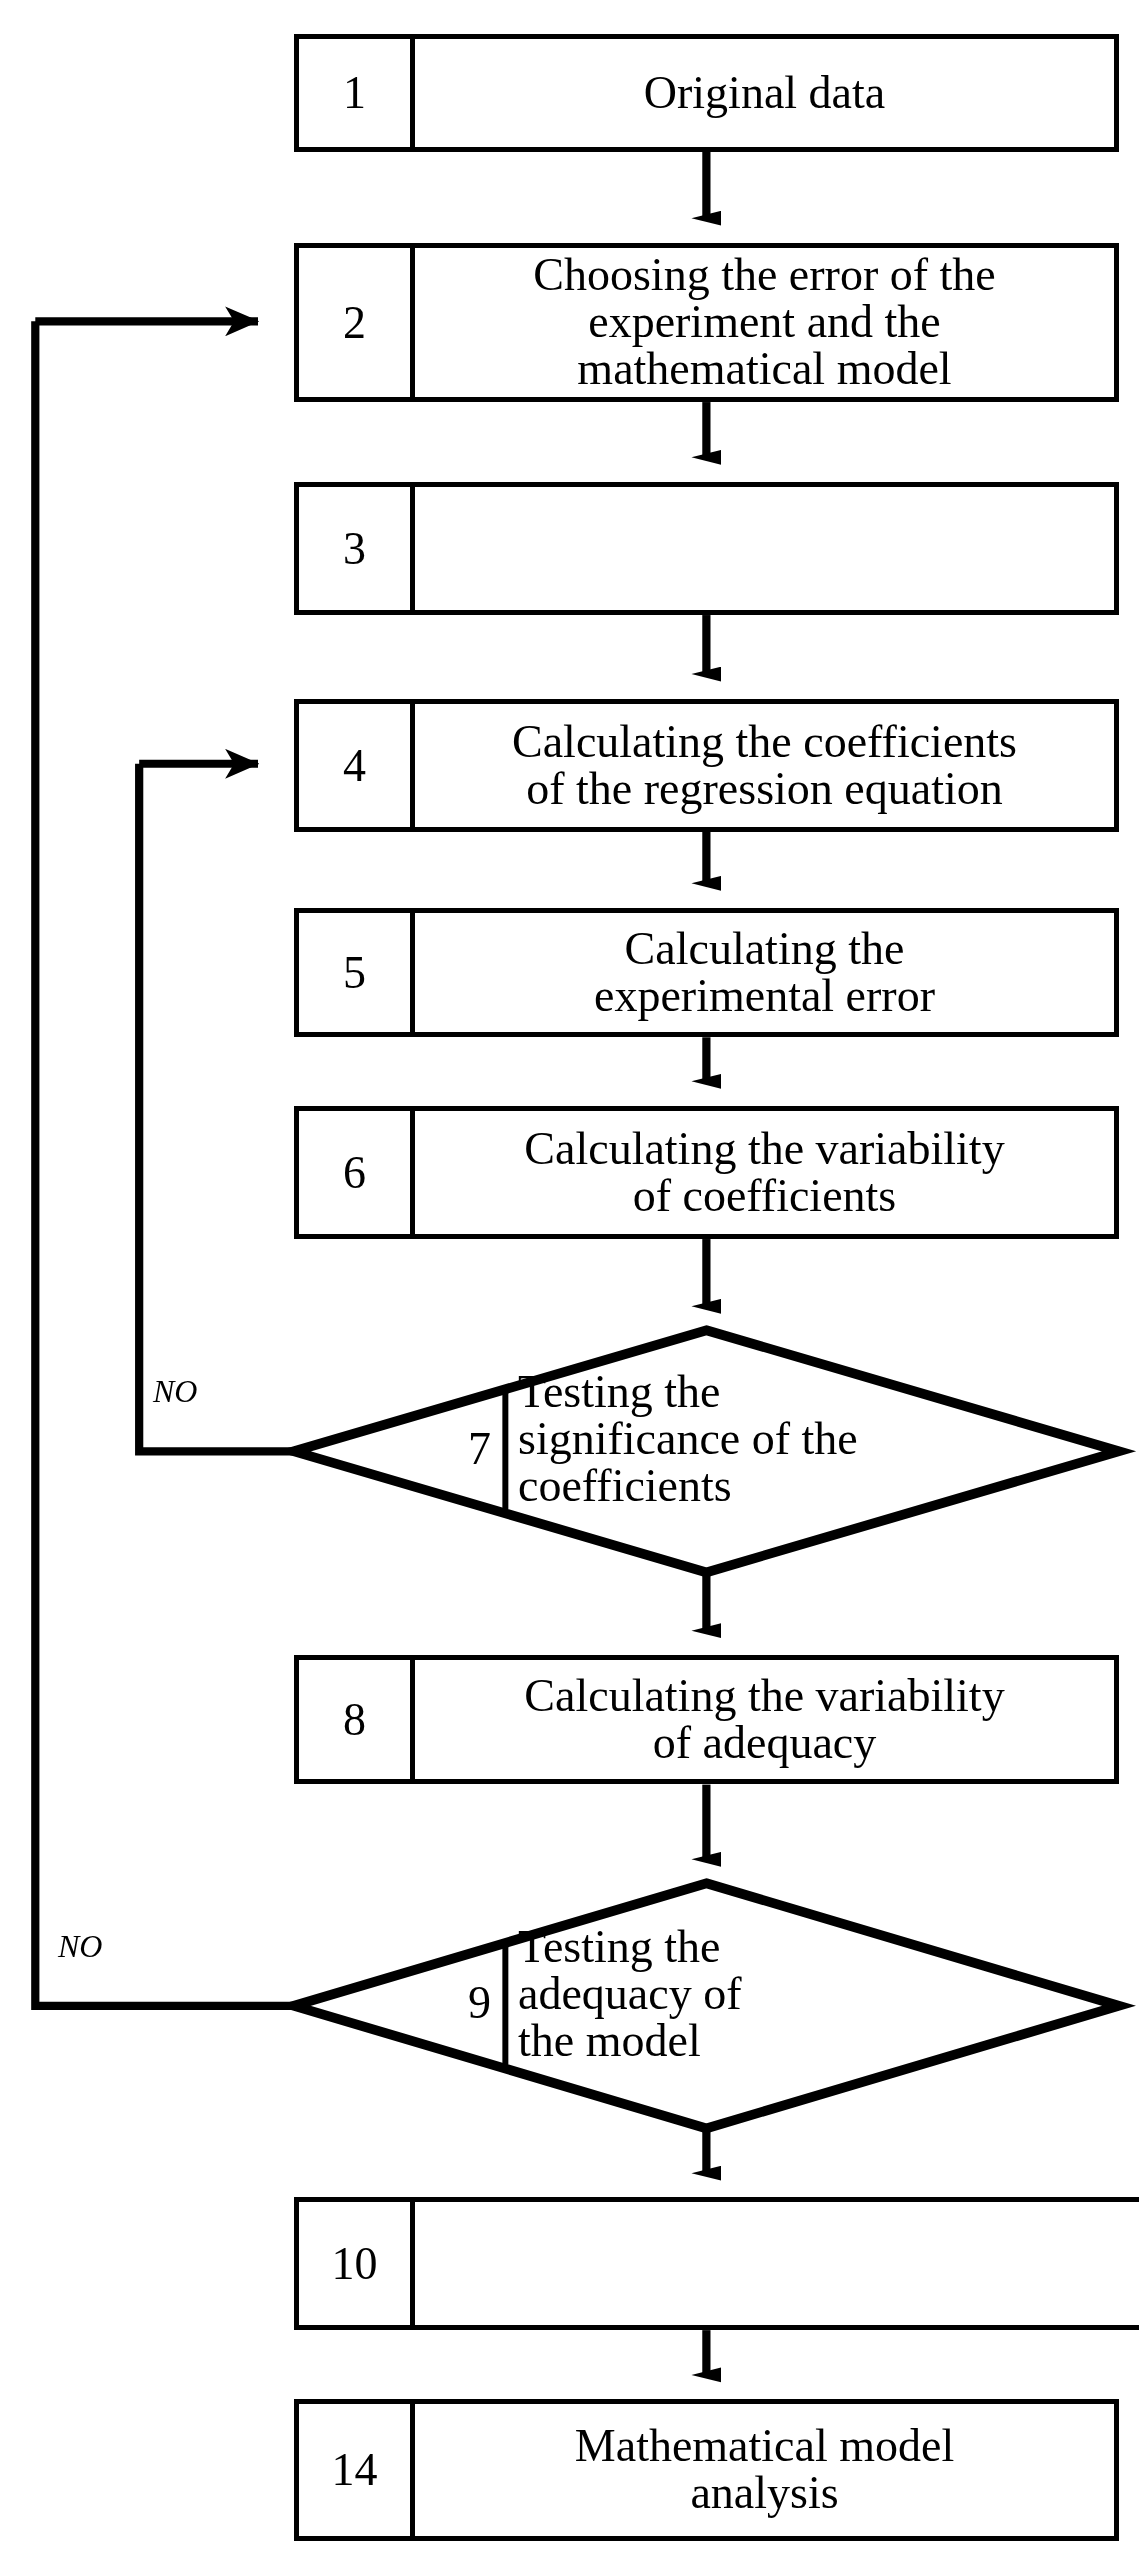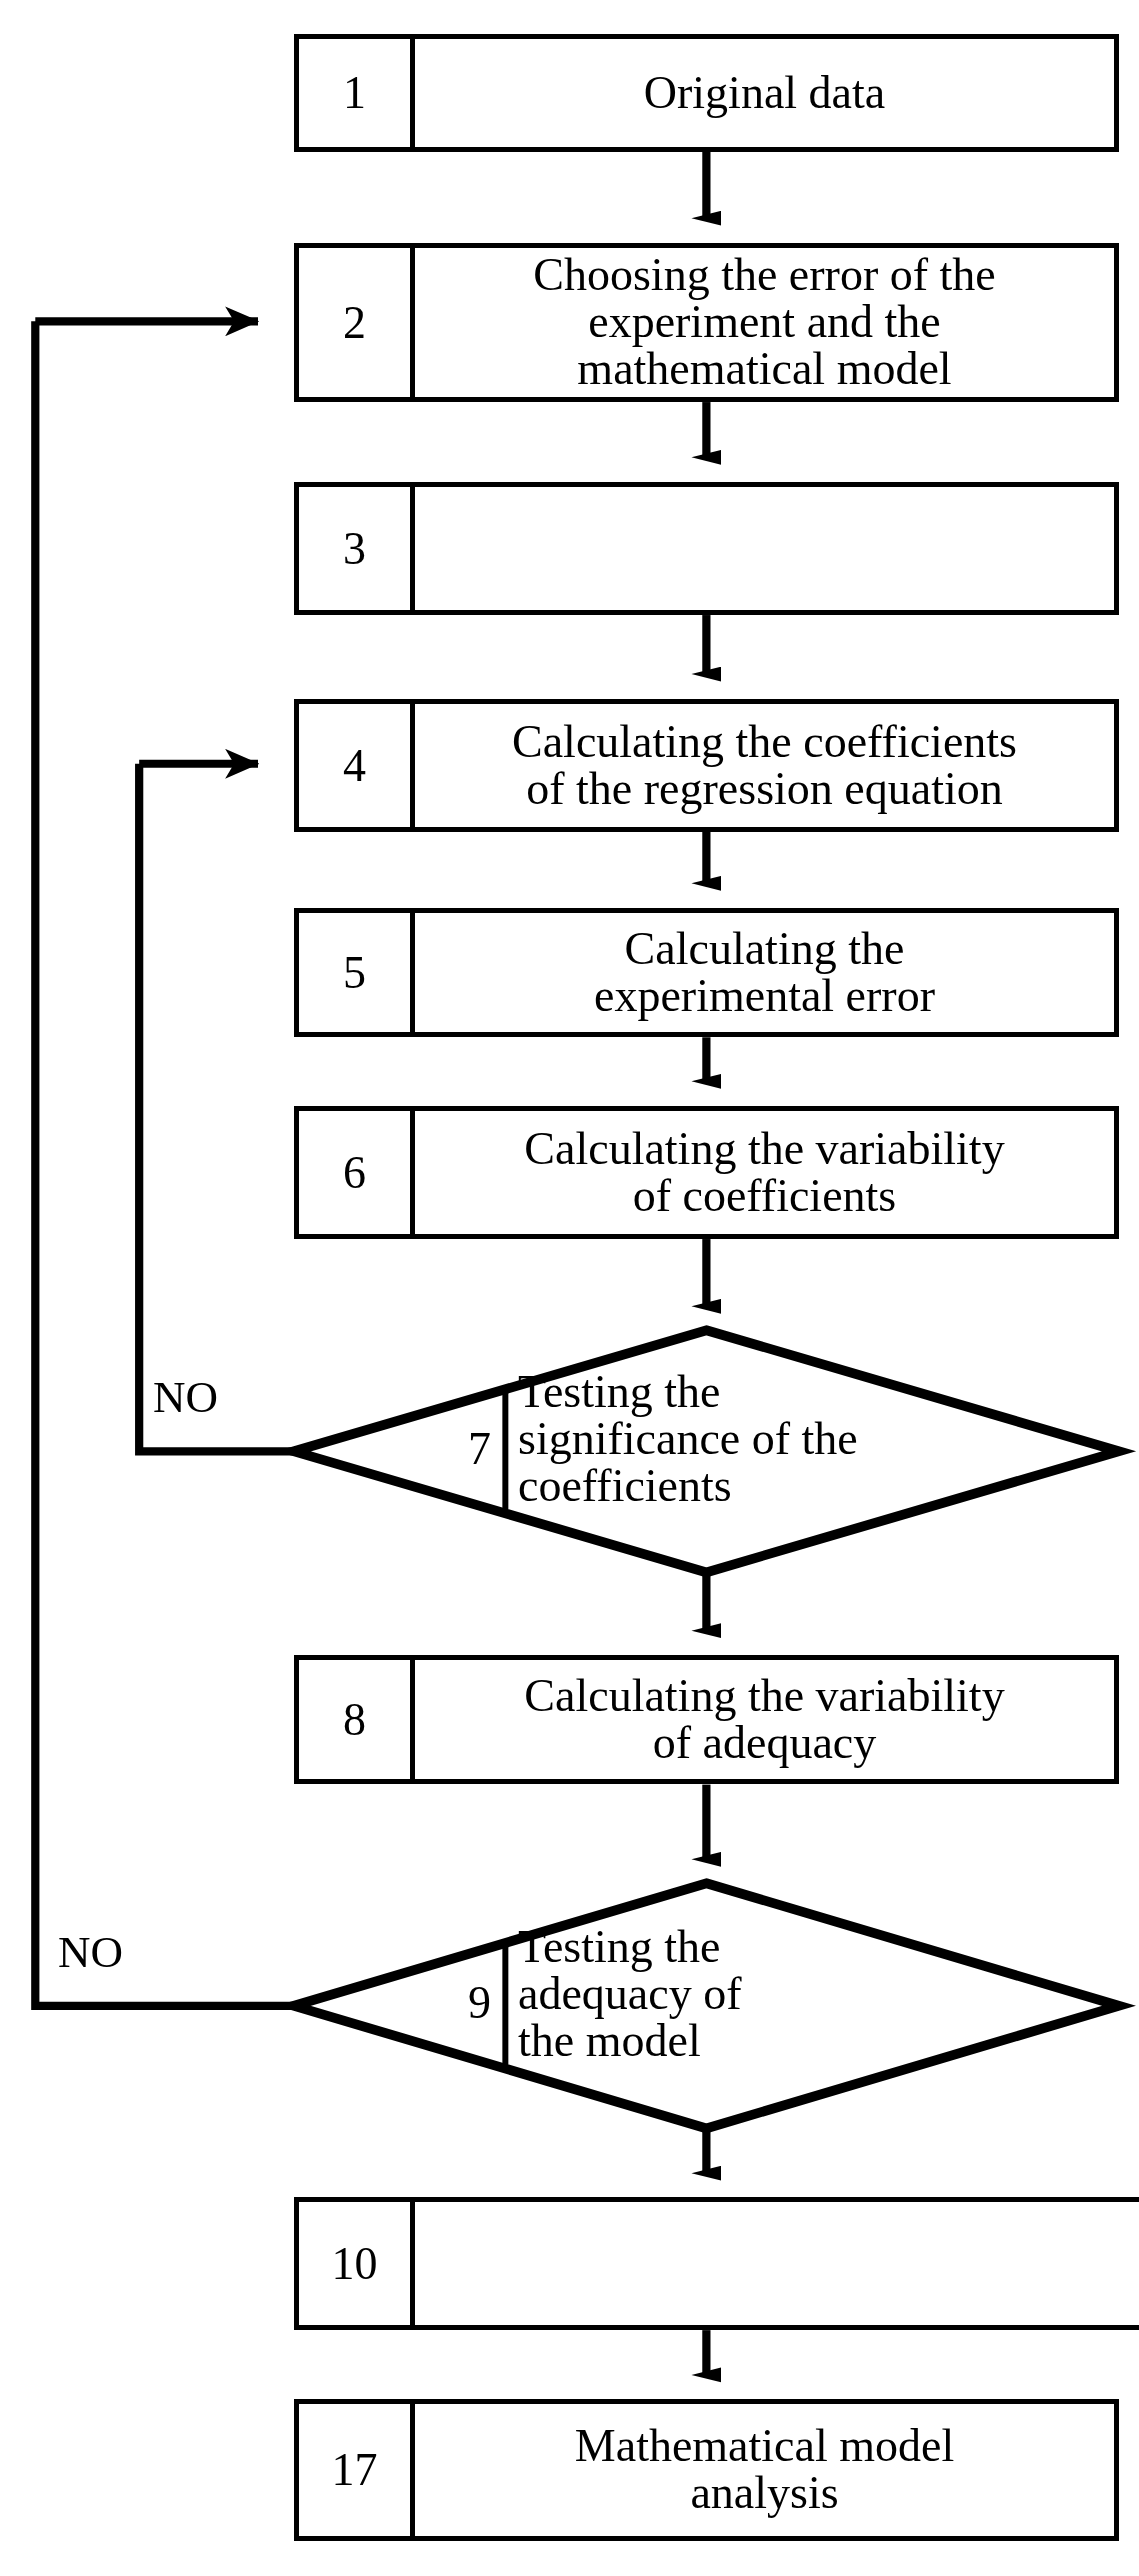--- a/index.html
+++ b/index.html
@@ -76,24 +76,25 @@
     position: absolute;
     font-size: 46px;
     line-height: 1.02;
     color: #000000;
     text-align: left;
     white-space: pre-line;
   }
   
   .nolabel {
     position: absolute;
-    font-size: 45px;
+    font-size: 32px;
     line-height: 1;
     color: #000000;
     white-space: nowrap;
+    font-style: italic;
   }
 </style>
 </head>
 <body>
 
 <div id="canvas">
 
   <svg class="layer" viewBox="0 0 1525 3447" xmlns="http://www.w3.org/2000/svg">
     <defs>
       <marker id="arrowDown" markerWidth="40" markerHeight="40" refX="10" refY="20" orient="auto" markerUnits="userSpaceOnUse">
@@ -192,21 +193,21 @@
     <div class="dlabel" style="left:224px; top:41px; width:538px;">Testing the
 adequacy of
 the model</div>
   </div>
 
   <div class="node procbox" style="left:294px; top:2197px; width:882px; height:133px;">
     <div class="numcell">10</div>
   </div>
 
   <div class="node procbox" style="left:294px; top:2399px; width:825px; height:142px;">
-    <div class="numcell">17</div>
+    <div class="numcell">14</div>
     <div class="labelcell">Mathematical model
 analysis</div>
   </div>
 
   <div class="nolabel" style="left:153px; top:1375px;">NO</div>
 
   <div class="nolabel" style="left:58px; top:1930px;">NO</div>
 
 </div>
 

